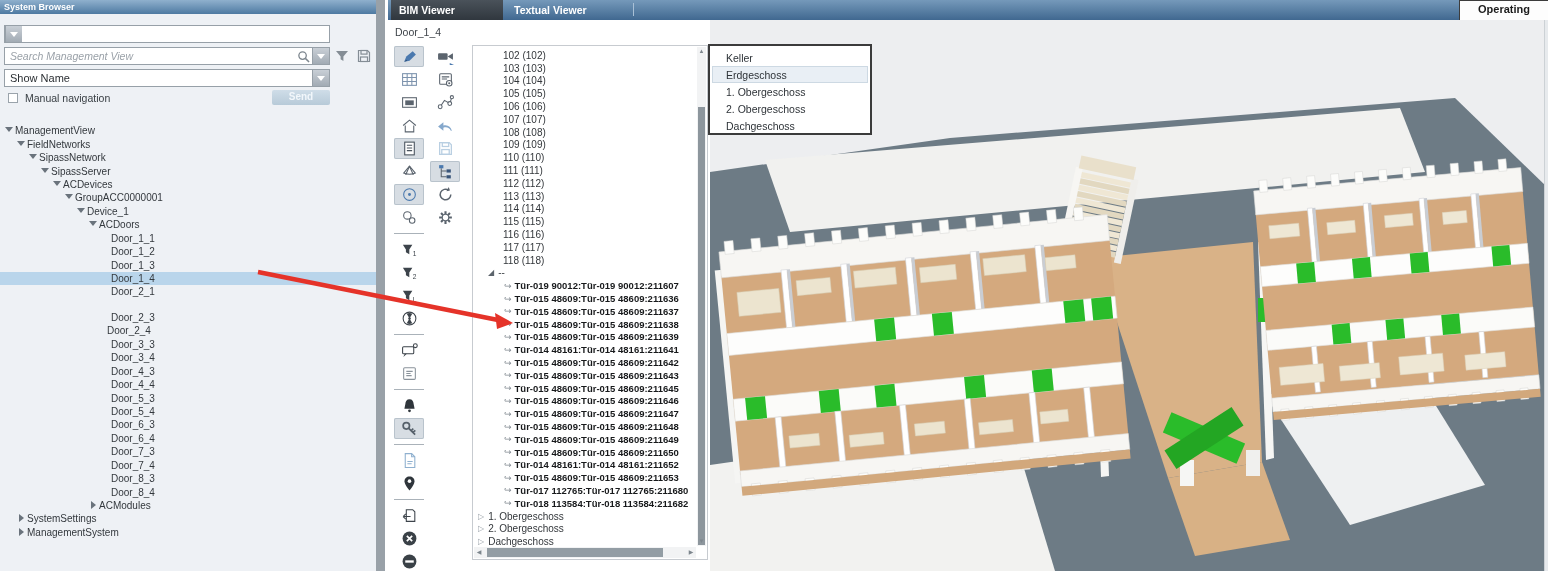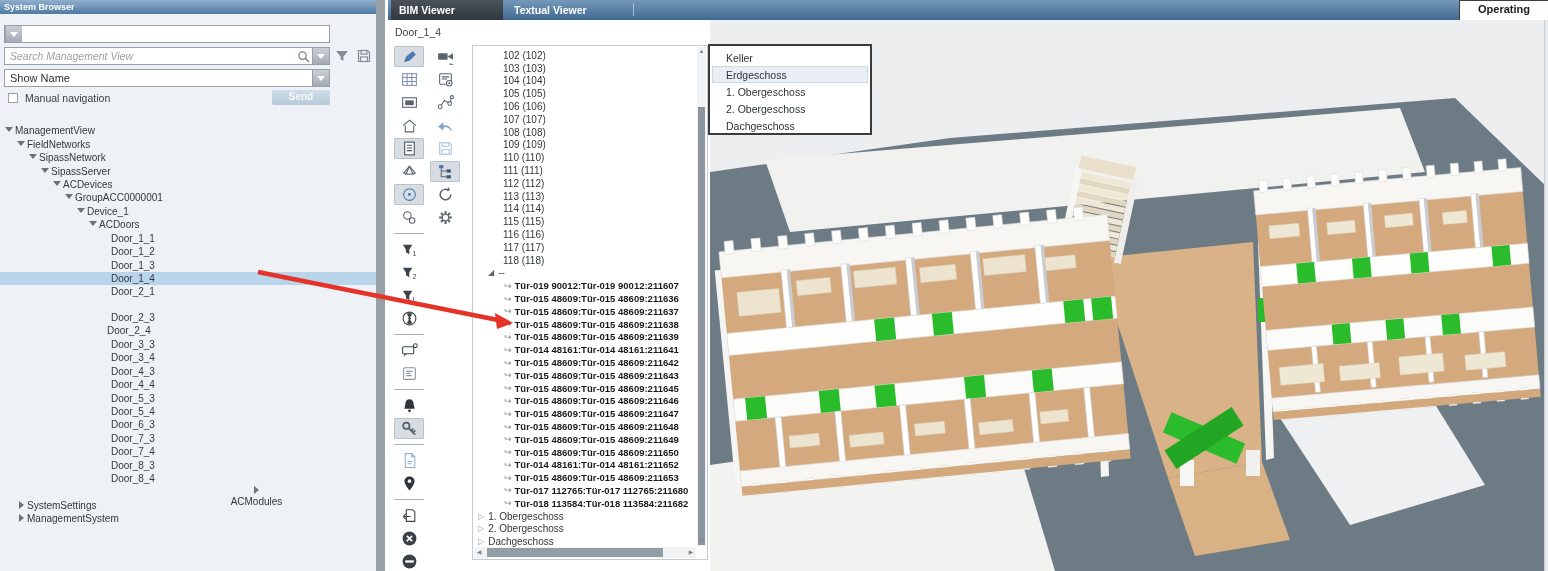--- a/index.html
+++ b/index.html
@@ -246,35 +246,39 @@
         <div class="tree-row" style="padding-left: 101px;">
           <span class="tw"></span>
           <span>Door_5_4</span>
         </div>
         <div class="tree-row" style="padding-left: 101px;">
           <span class="tw"></span>
           <span>Door_6_3</span>
         </div>
         <div class="tree-row" style="padding-left: 101px;">
           <span class="tw"></span>
+          <span>Door_6_4</span>
+        </div>
+        <div class="tree-row" style="padding-left: 101px;">
+          <span class="tw"></span>
           <span>Door_7_3</span>
         </div>
         <div class="tree-row" style="padding-left: 101px;">
           <span class="tw"></span>
           <span>Door_7_4</span>
         </div>
         <div class="tree-row" style="padding-left: 101px;">
           <span class="tw"></span>
           <span>Door_8_3</span>
         </div>
         <div class="tree-row" style="padding-left: 101px;">
           <span class="tw"></span>
           <span>Door_8_4</span>
         </div>
-        <div class="tree-row" style="padding-left: 89px; flex-direction: column;">
+        <div class="tree-row" style="padding-left: 89px;">
           <span class="tw col"></span>
           <span>ACModules</span>
         </div>
         <div class="tree-row" style="padding-left: 17px;">
           <span class="tw col"></span>
           <span>SystemSettings</span>
         </div>
         <div class="tree-row" style="padding-left: 17px;">
           <span class="tw col"></span>
           <span>ManagementSystem</span>

